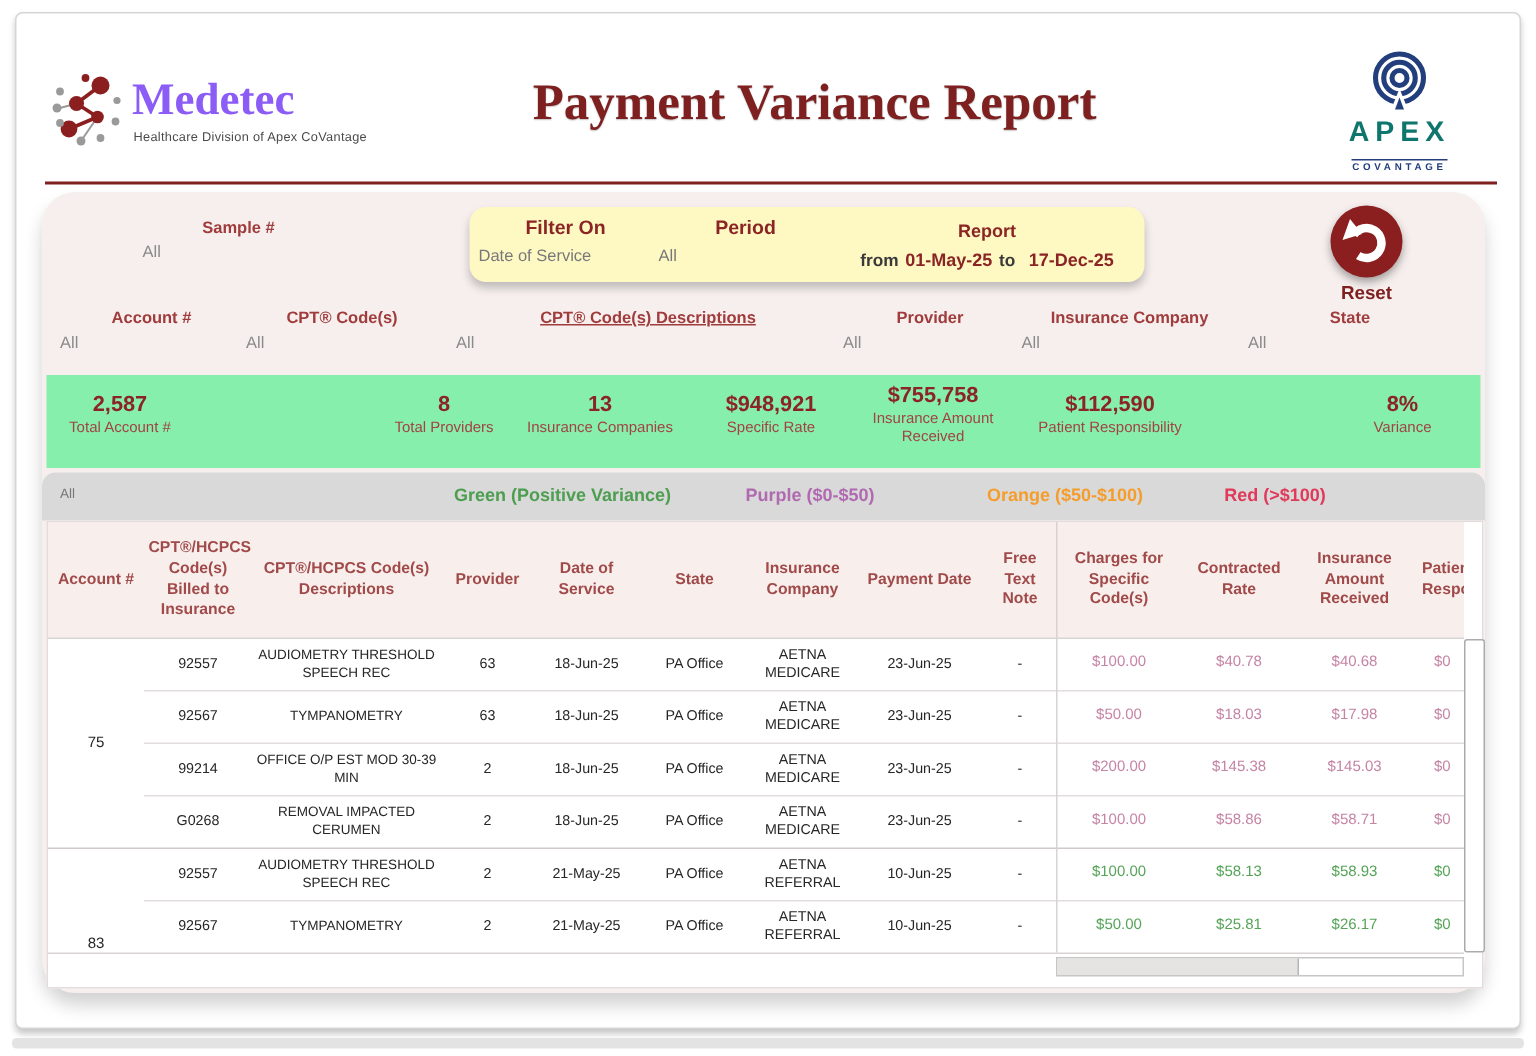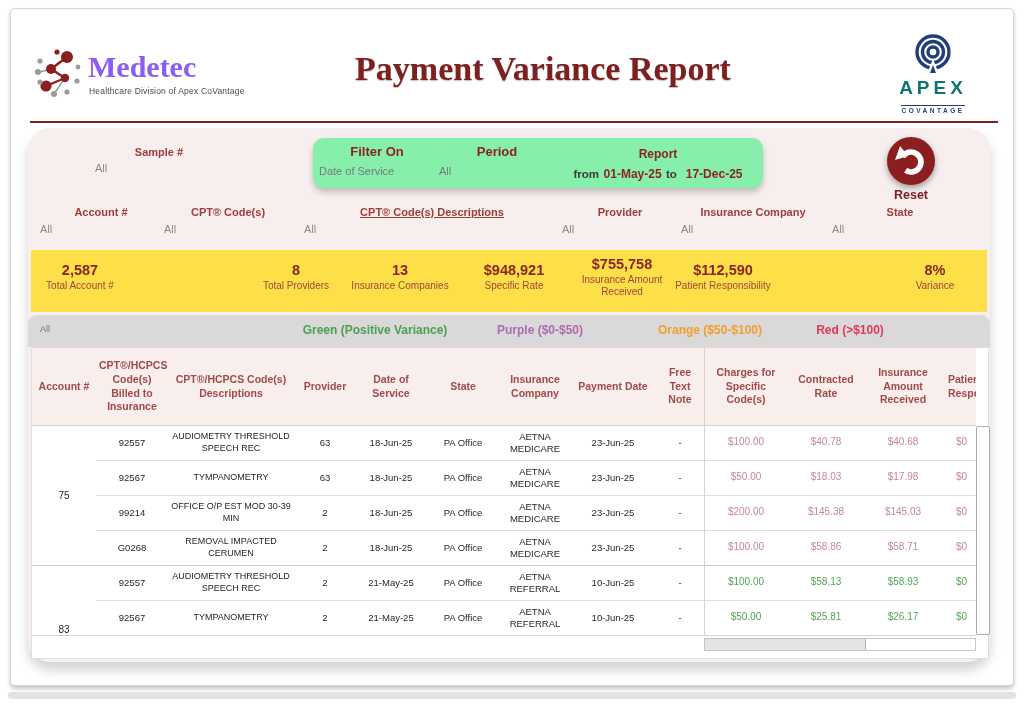--- a/index.html
+++ b/index.html
@@ -20,33 +20,33 @@
   .apex-line1{font-size:19px;font-weight:bold;color:#0f766e;letter-spacing:4px;line-height:1.1;}
   .apex-line2{font-size:6.5px;font-weight:bold;color:#223e7c;letter-spacing:2.5px;border-top:1px solid #223e7c;
               display:inline-block;padding-top:1px;}
   .title-rule{position:absolute;left:30px;top:121px;width:968px;height:2px;background:#7e2020;}
 
   
   .panel{position:absolute;left:28px;top:128px;width:962px;height:534px;background:#f6efee;
          border-radius:22px;box-shadow:0 8px 12px rgba(0,0,0,.18);}
   .flabel{font-size:11px;font-weight:600;color:#a03c3c;}
   .fvalue{font-size:11px;color:#8a8a8a;}
-  .graybox{position:absolute;left:285px;top:10px;width:450px;height:50px;background:#86efac;
+  .graybox{position:absolute;left:285px;top:10px;width:450px;height:50px;background:#fef9c3;
            border-radius:11px;box-shadow:0 4px 6px rgba(0,0,0,.22);}
   .gb-label{font-size:13px;font-weight:bold;color:#8b2424;}
   .gb-label-sm{font-size:12px;font-weight:bold;color:#8b2424;}
   .gb-value{font-size:11px;color:#787878;}
   .rep-word{font-size:11.5px;font-weight:bold;color:#3a3a3a;}
   .rep-date{font-size:12px;font-weight:bold;color:#8b2424;}
   .reset-btn{position:absolute;left:858px;top:8px;width:50px;height:50px;border-radius:50%;cursor:pointer;
              filter:drop-shadow(0 3px 3px rgba(0,0,0,.35));}
   .reset-label{font-size:12.5px;font-weight:bold;color:#7e2020;}
 
   
-  .kpis{position:absolute;left:3px;top:122px;width:956px;height:62px;background:#fde047;}
+  .kpis{position:absolute;left:3px;top:122px;width:956px;height:62px;background:#86efac;}
   .kpi{position:absolute;width:120px;transform:translateX(-50%);text-align:center;}
   .kpi-v{font-size:14.5px;font-weight:bold;color:#8b2424;}
   .kpi-l{font-size:10px;color:#a04444;line-height:1.15;margin-top:2px;}
 
   
   .legend{position:absolute;left:0;top:187px;width:962px;height:32px;background:#d9d9d9;
           border-radius:9px 9px 0 0;}
   .lg-item{font-size:12px;font-weight:bold;top:8px;}
   .lg-all{font-size:9px;color:#777;}
 
@@ -176,21 +176,21 @@
         <div class="kpi-l">Insurance Companies</div>
       </div>
     <div class="kpi" style="left:483px;top:12px;">
         <div class="kpi-v">$948,921</div>
         <div class="kpi-l">Specific Rate</div>
       </div>
     <div class="kpi" style="left:591px;top:6px;">
         <div class="kpi-v">$755,758</div>
         <div class="kpi-l">Insurance Amount Received</div>
       </div>
-    <div class="kpi" style="left:692px;top:12px;">
+    <div class="kpi" style="left:709px;top:12px;">
         <div class="kpi-v">$112,590</div>
         <div class="kpi-l">Patient Responsibility</div>
       </div>
     <div class="kpi" style="left:904px;top:12px;">
         <div class="kpi-v">8%</div>
         <div class="kpi-l">Variance</div>
       </div>
   </div>
 
   <div class="legend">

